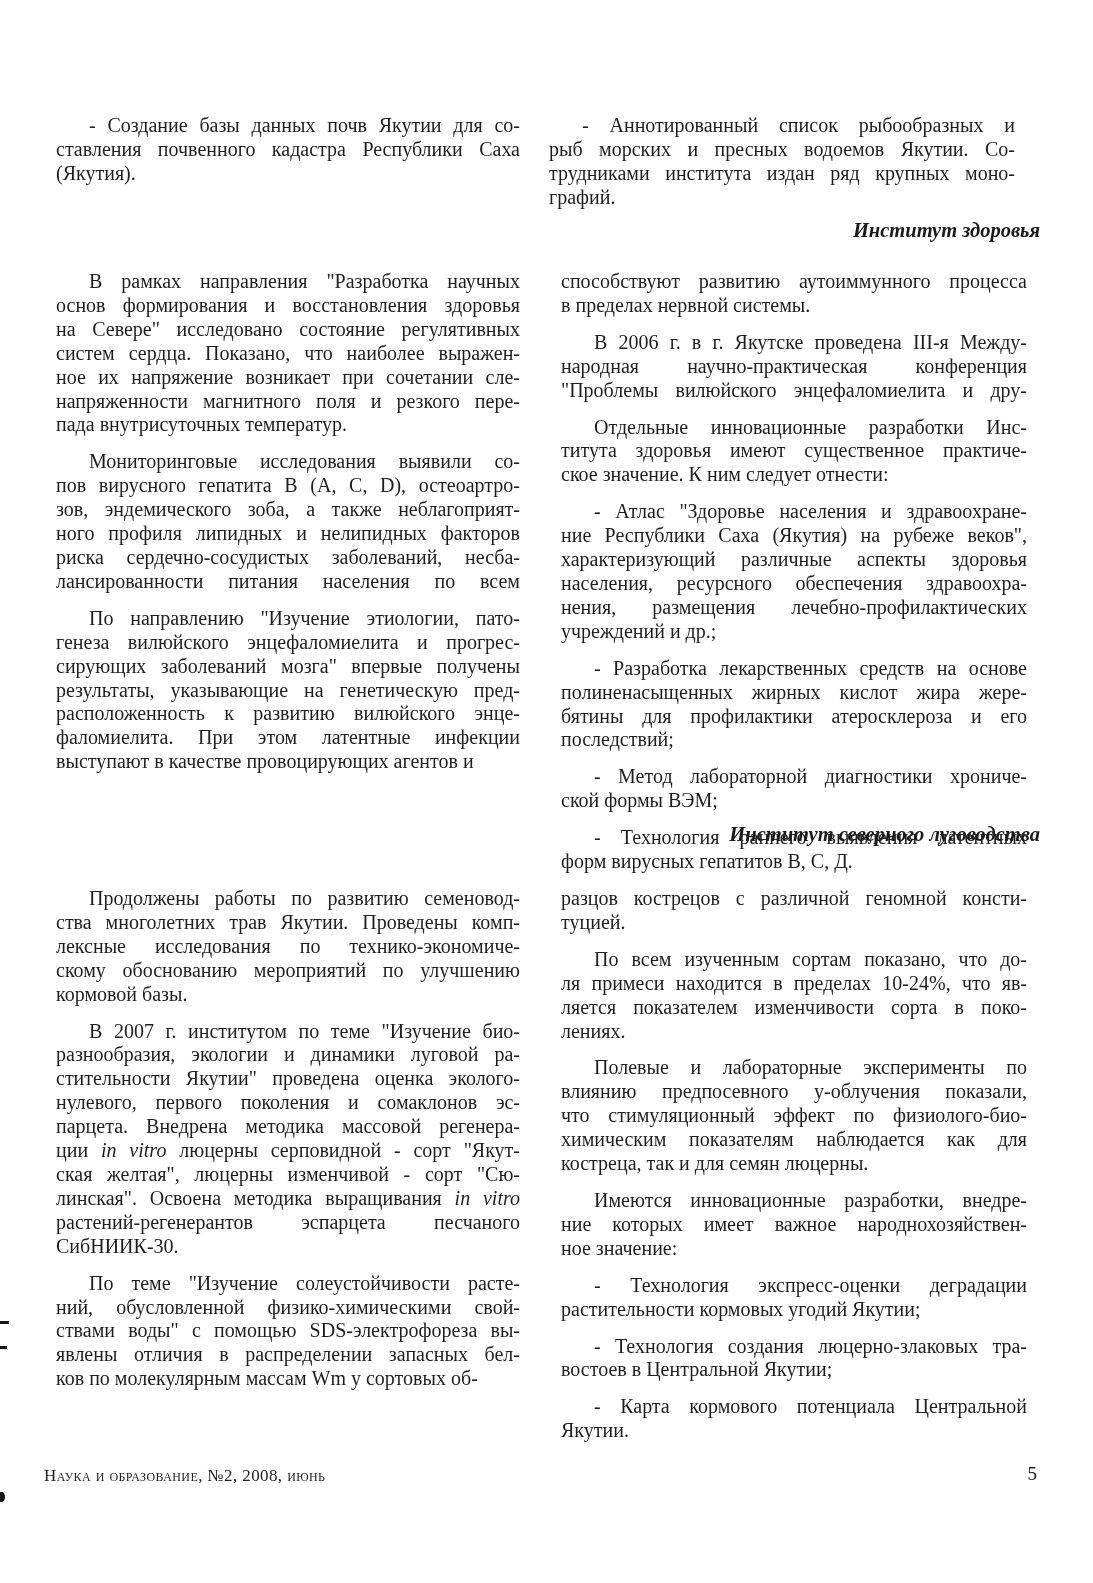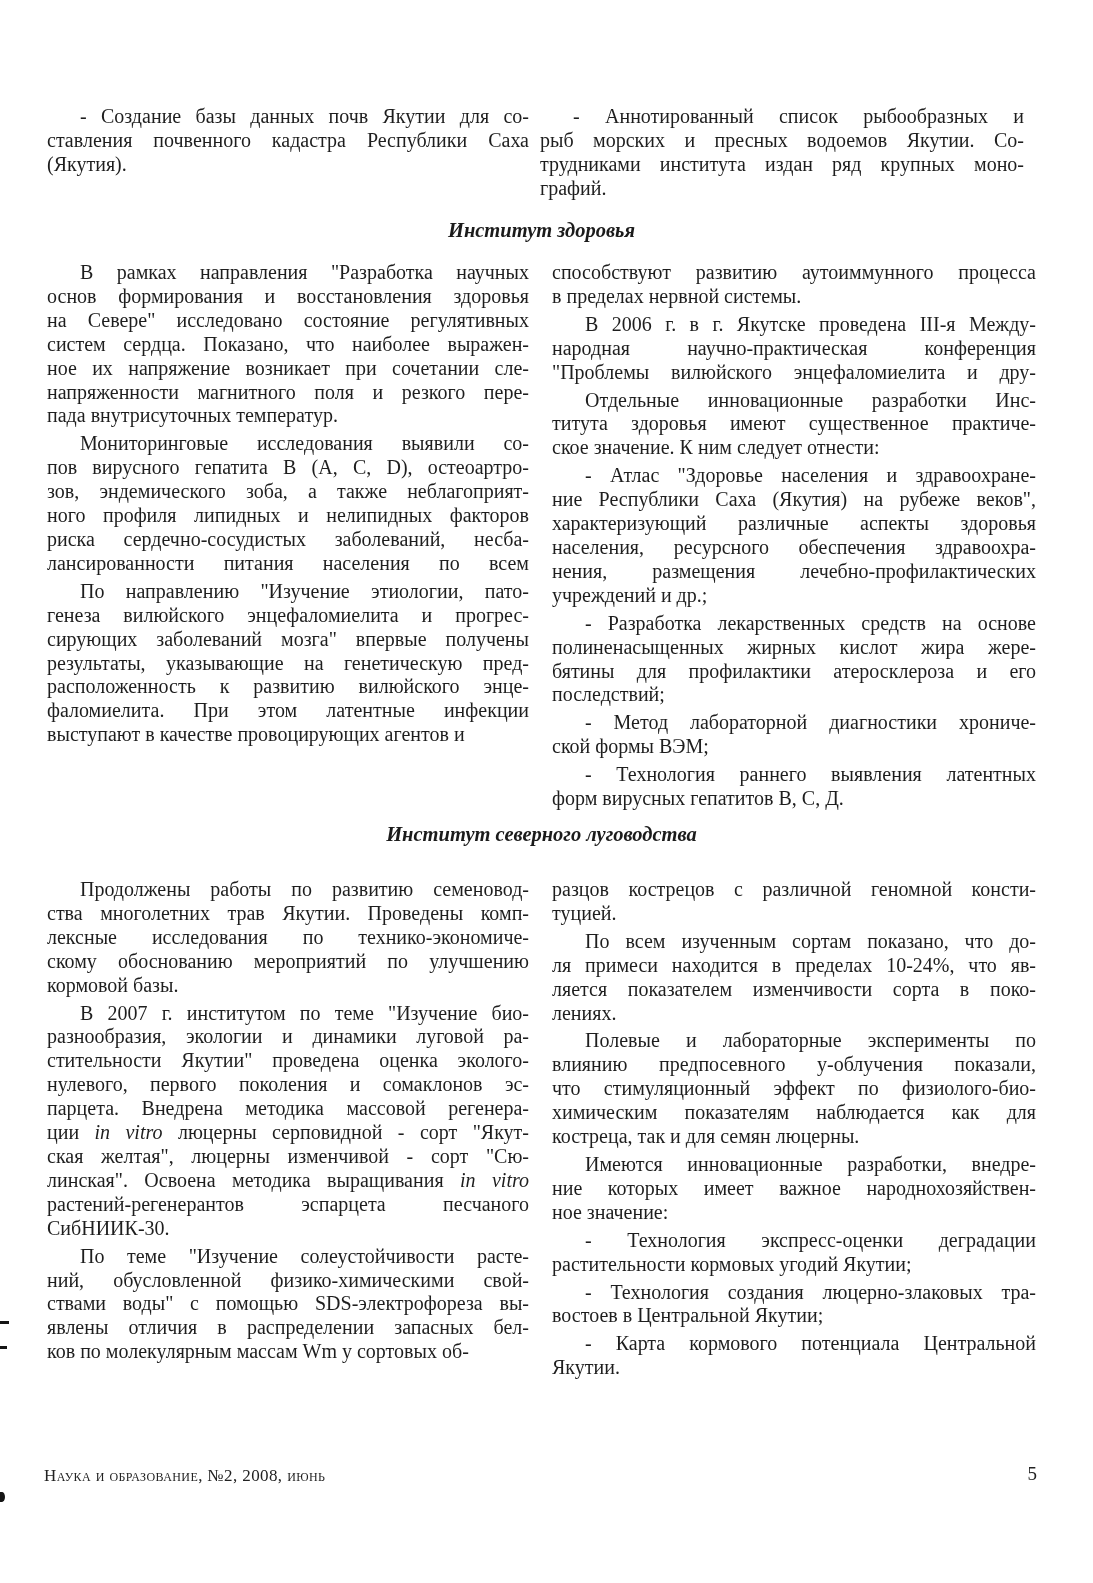--- a/index.html
+++ b/index.html
@@ -11,33 +11,33 @@
     background: #ffffff;
     font-family: "Liberation Serif", "DejaVu Serif", serif;
     color: #1e1e1e;
     overflow: hidden;
   }
   .col {
     position: absolute;
     font-size: 20px;
     line-height: 23.9px;
   }
-  .para { margin: 4px; }
+  .para { margin: 13px; }
   .line {
     text-align: justify;
     text-align-last: justify;
     white-space: normal;
   }
   .line.lastline { text-align-last: left; }
   .line.indent { text-indent: 33px; }
   .section-heading {
     position: absolute;
     left: 43px;
     width: 997px;
-    text-align: center;
+    text-align: right;
     font-size: 20.5px;
     font-weight: bold;
     font-style: italic;
     color: #1b1b1b;
   }
   .top-left  { left: 43px;  top: 101px; width: 490px; }
   .top-right { left: 536px; top: 101px; width: 492px; }
   .h1 { top: 219px; }
   .s1-left  { left: 43px;  top: 257px; width: 490px; }
   .s1-right { left: 548px; top: 257px; width: 492px; }

